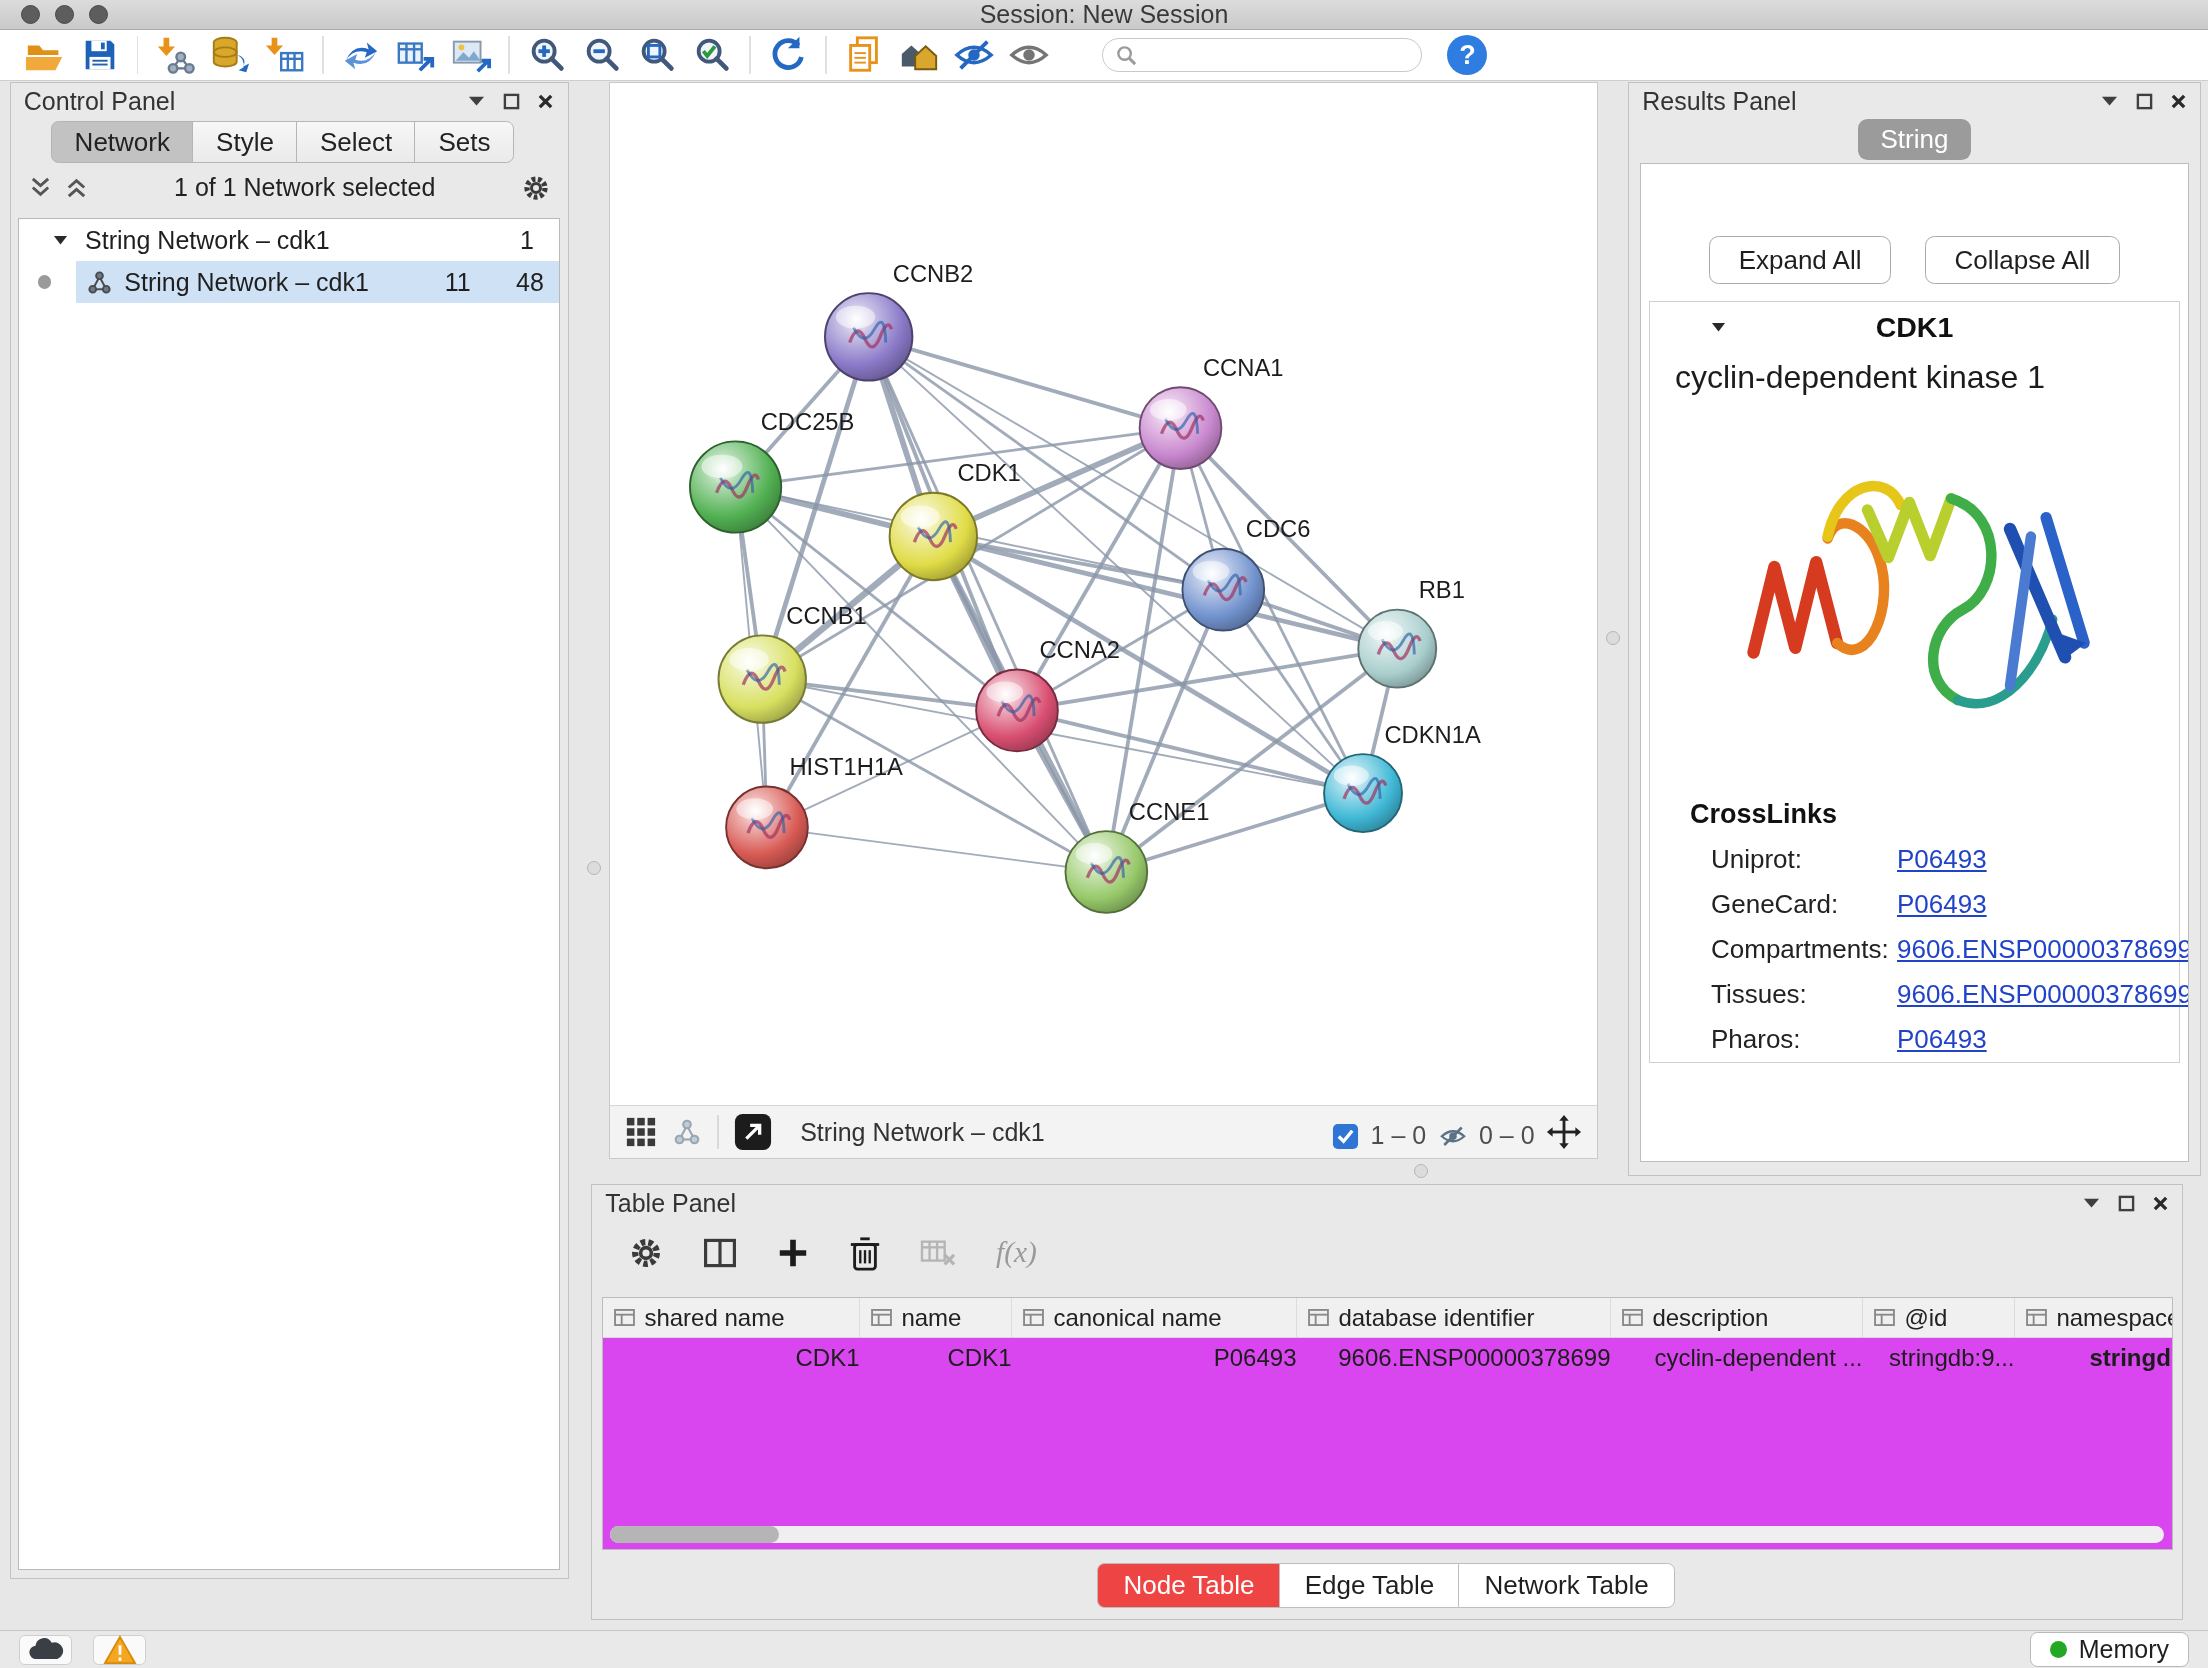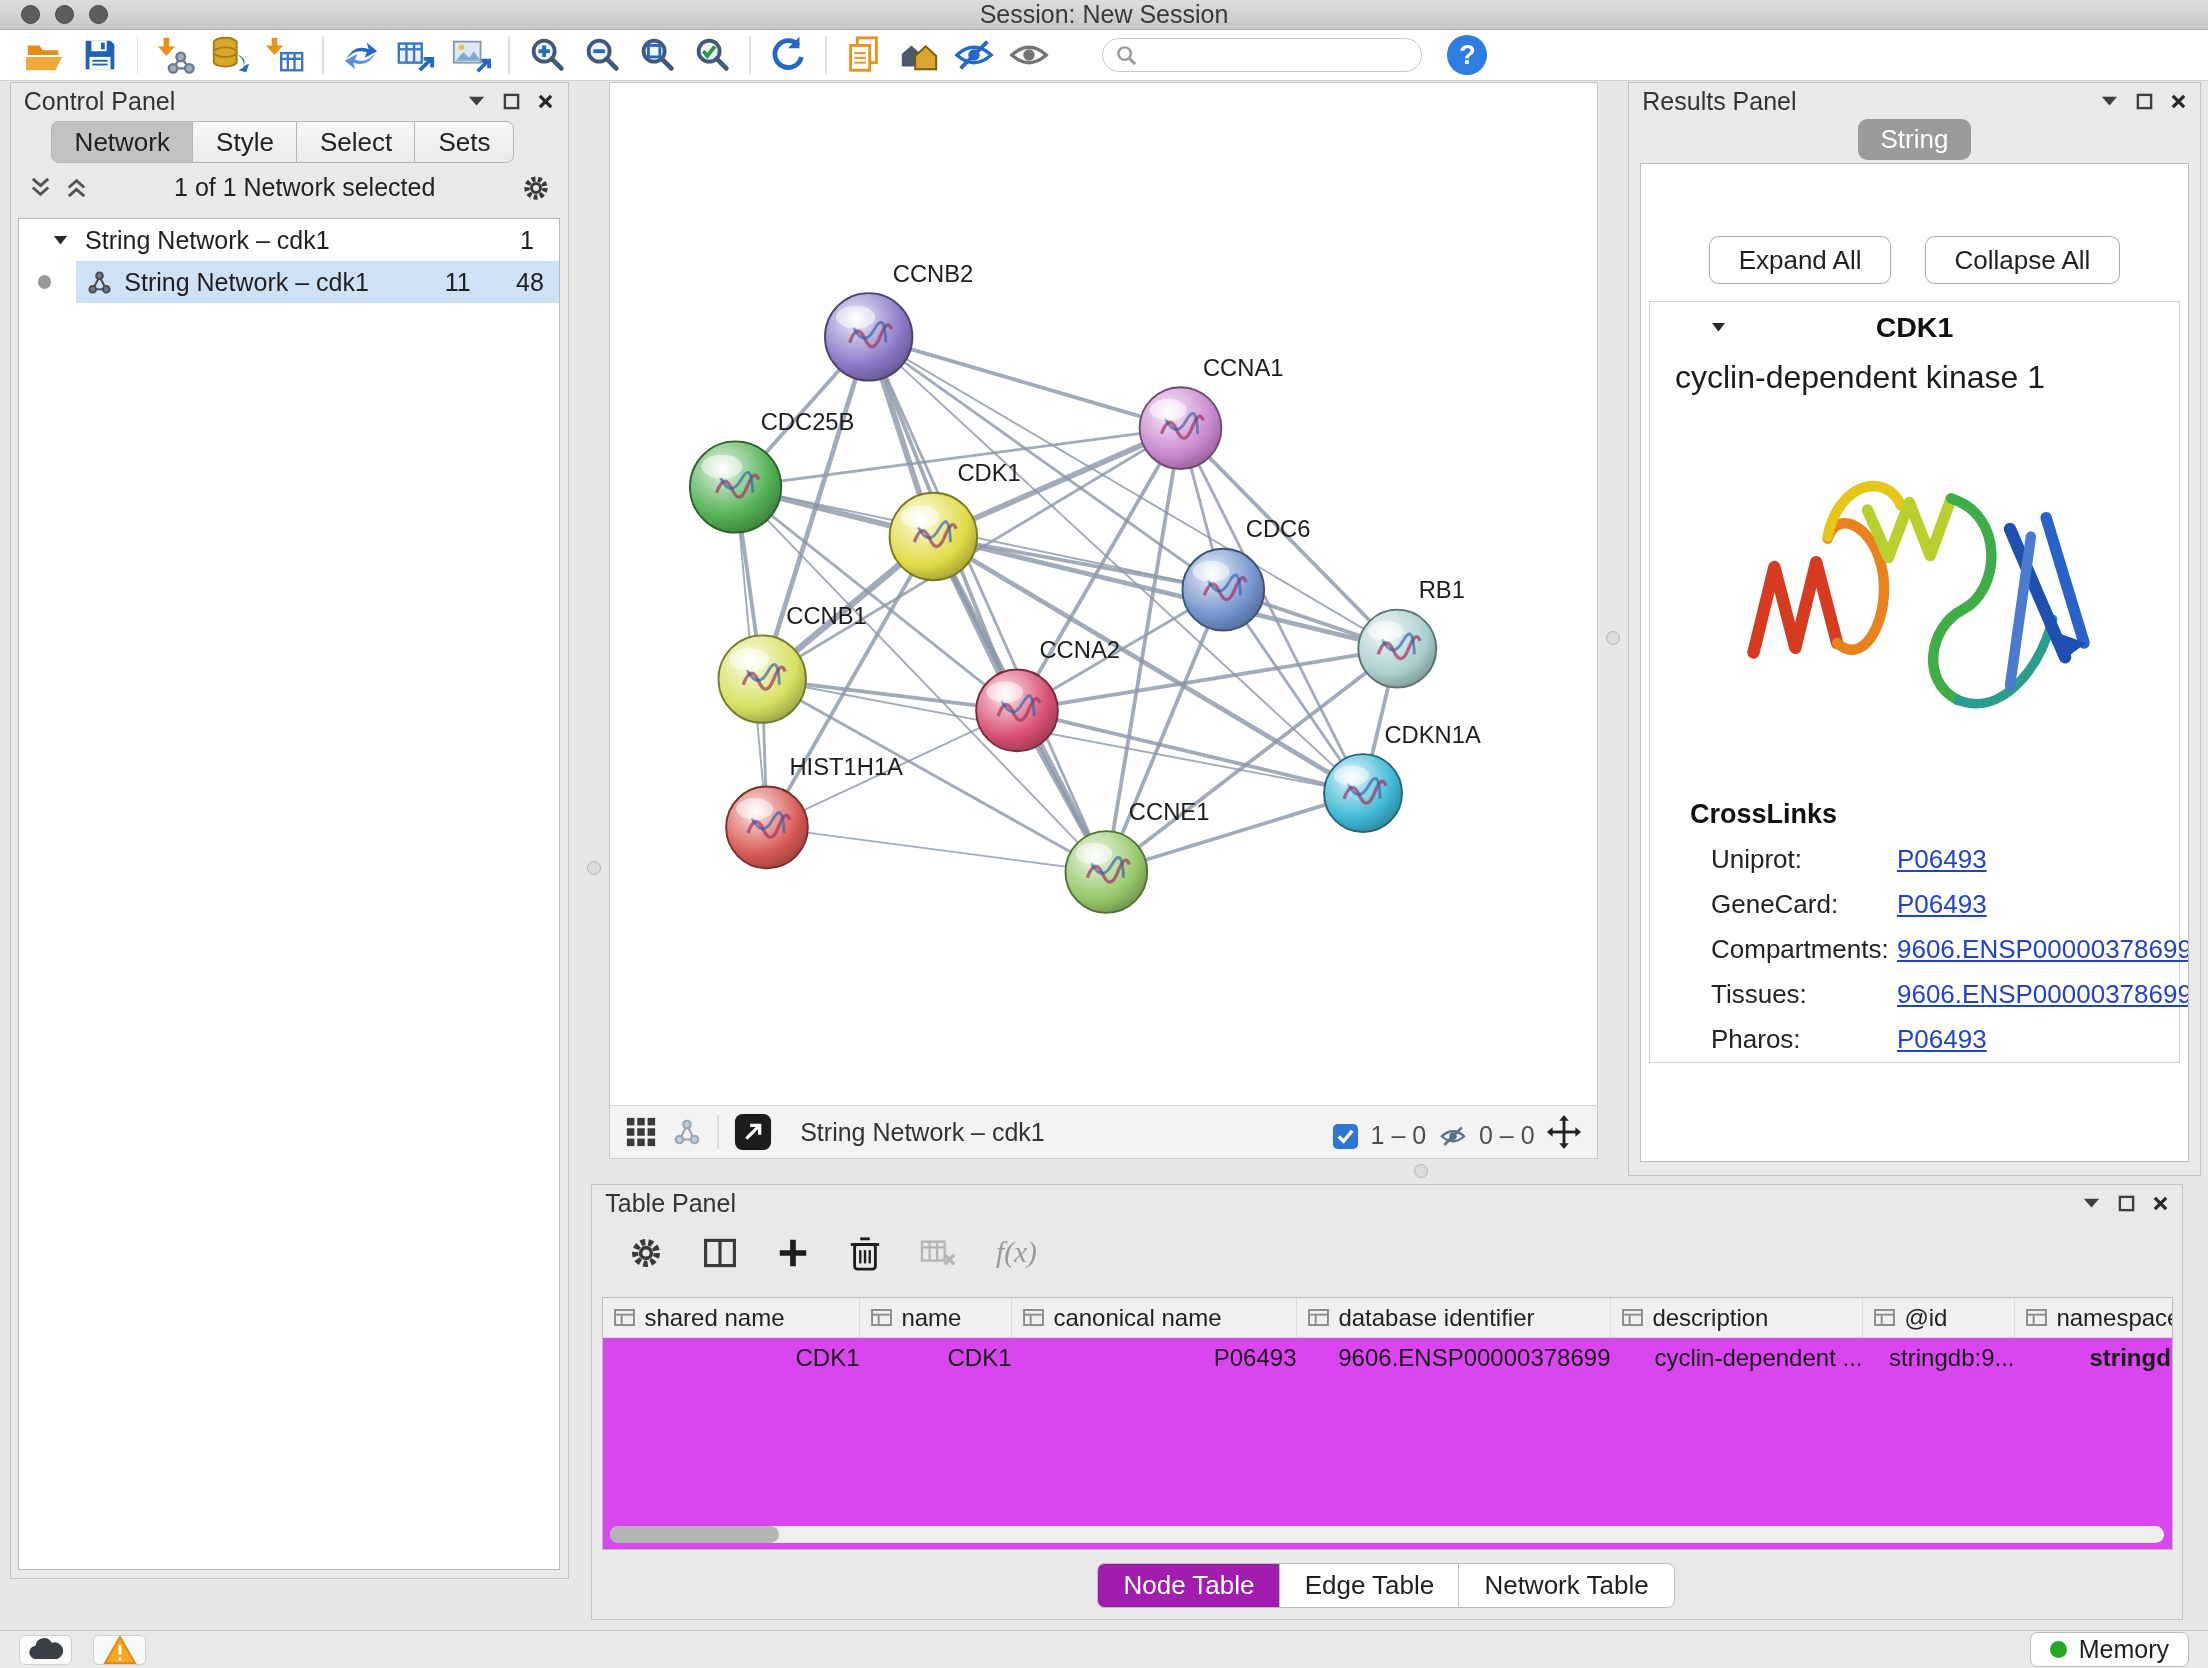--- a/index.html
+++ b/index.html
@@ -77,21 +77,21 @@
   .thead{display:flex;height:40px;background:#f0f0f0;border-bottom:1.9px solid #d8d8d8;}
   .th{display:flex;align-items:center;gap:9.5px;font-size:24px;color:#222;border-right:1.9px solid #dcdcdc;padding-left:11.4px;overflow:hidden;white-space:nowrap;flex:none;}
   .trow{display:flex;height:40px;align-items:center;font-size:24px;color:#1c1c1c;}
   .td{padding-left:15px;overflow:hidden;white-space:nowrap;flex:none;}
   .hscroll{position:absolute;left:7.6px;right:7.6px;bottom:5.7px;height:17px;background:#efefef;border-radius:8.6px;}
   .hthumb{width:169px;height:17px;background:#b5b5b5;border-radius:8.6px;}
   .tp-tabs{position:absolute;left:0;right:0;bottom:11.4px;display:flex;justify-content:center;}
   .tp-tab{font-size:26px;padding:5.7px 25px;background:#fff;border:1.9px solid #bdbdbd;margin-left:-1.9px;color:#1f1f1f;}
   .tp-tab:first-child{border-radius:7.6px 0 0 7.6px;}
   .tp-tab:last-child{border-radius:0 7.6px 7.6px 0;}
-  .tp-tab.sel{background:#a21caf;color:#fff;}
+  .tp-tab.sel{background:#ef4444;color:#fff;}
 
   
   .statusbar{position:absolute;left:0;right:0;bottom:0;height:38px;background:#e9e9e9;border-top:1.9px solid #c6c6c6;display:flex;align-items:center;padding:0 19px;gap:21px;}
   .sb-btn{min-width:53px;height:30px;background:#fafafa;border:1.9px solid #cfcfcf;border-radius:5.7px;display:flex;align-items:center;justify-content:center;}
   .memory-btn{margin-left:auto;display:flex;align-items:center;gap:11.4px;background:#fff;border:1.9px solid #b9b9b9;border-radius:7.6px;padding:1.9px 19px;font-size:25px;color:#1f1f1f;}
   .memdot{width:17px;height:17px;border-radius:50%;background:#23a823;}
 
   .splitdot{position:absolute;width:14.3px;height:14.3px;border-radius:50%;background:#dcdcdc;border:1.9px solid #b5b5b5;}
 </style>
 </head>

